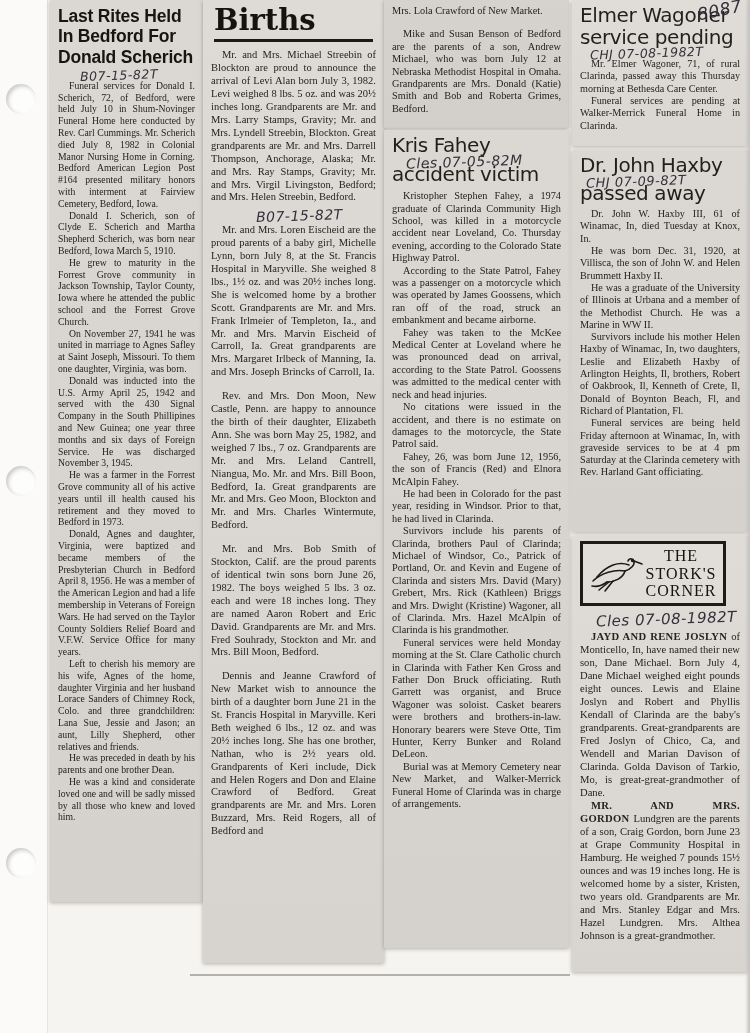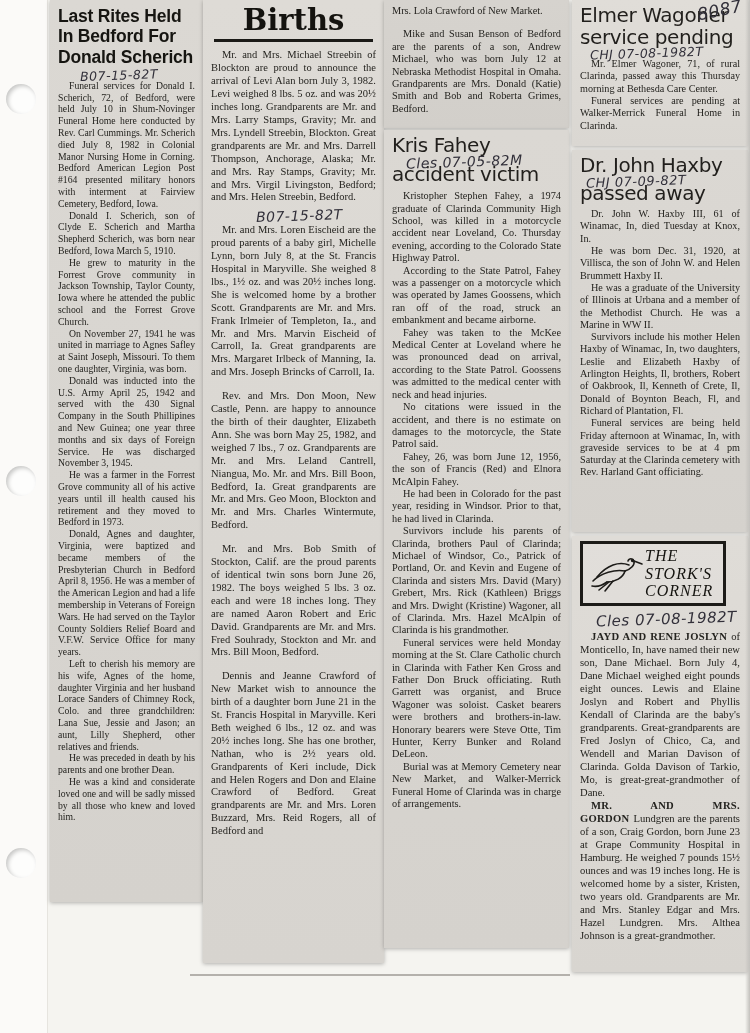--- a/index.html
+++ b/index.html
@@ -19,29 +19,29 @@
   .b2 p{font-size:10.5px;line-height:12.9px;}
   .b3 p{font-size:10.3px;line-height:12.4px;}
   .b4 p{font-size:10.2px;line-height:12.3px;}
   .b5 p{font-size:10.6px;line-height:13px;}
   .gap{margin-top:11px !important;}
   .h-sans-bold{font-family:"Liberation Sans", sans-serif;font-weight:bold;
         font-size:17.5px;line-height:1.16;letter-spacing:-0.2px;color:#161511;margin:1px 0 3px 0;}
   .h-sans{font-family:"DejaVu Sans", sans-serif;font-weight:normal;
         font-size:20px;line-height:1.08;letter-spacing:-0.4px;color:#211f1c;}
   .births-head{font-family:"DejaVu Serif", serif;font-weight:bold;font-size:29px;
-        text-align:center;line-height:1.05;border-bottom:3px solid #1b1a17;
+        line-height:1.05;border-bottom:3px solid #1b1a17;
         padding-bottom:4px;margin:0 3px 7px 3px;color:#14130f;}
   .hw{font-family:"DejaVu Sans", sans-serif;font-style:italic;color:#32303a;
         white-space:nowrap;letter-spacing:0.5px;}
   .hw-flow{display:block;transform:rotate(-2deg);}
   .stork-box{border:3px solid #1c1b18;display:flex;align-items:center;
         padding:3px 6px;margin:0 14px 4px 0;background:rgba(255,255,255,0.08);}
-  .stork-title{flex:1;font-family:"Liberation Serif", serif;
-        font-size:16px;line-height:1.1;letter-spacing:1px;color:#14130f;font-style:italic;}
+  .stork-title{flex:1;text-align:center;font-family:"Liberation Serif", serif;
+        font-size:16px;line-height:1.1;letter-spacing:1px;color:#14130f;}
   .lead{margin-right:4px;letter-spacing:0.3px;}
   .divider-line{position:absolute;background:#b4b1ac;}
 </style>
 </head>
 <body>
 
 <div id="scan">
 
   <div id="page-left-strip"></div>
   <div class="hole" style="left:6px;top:84px;"></div>

